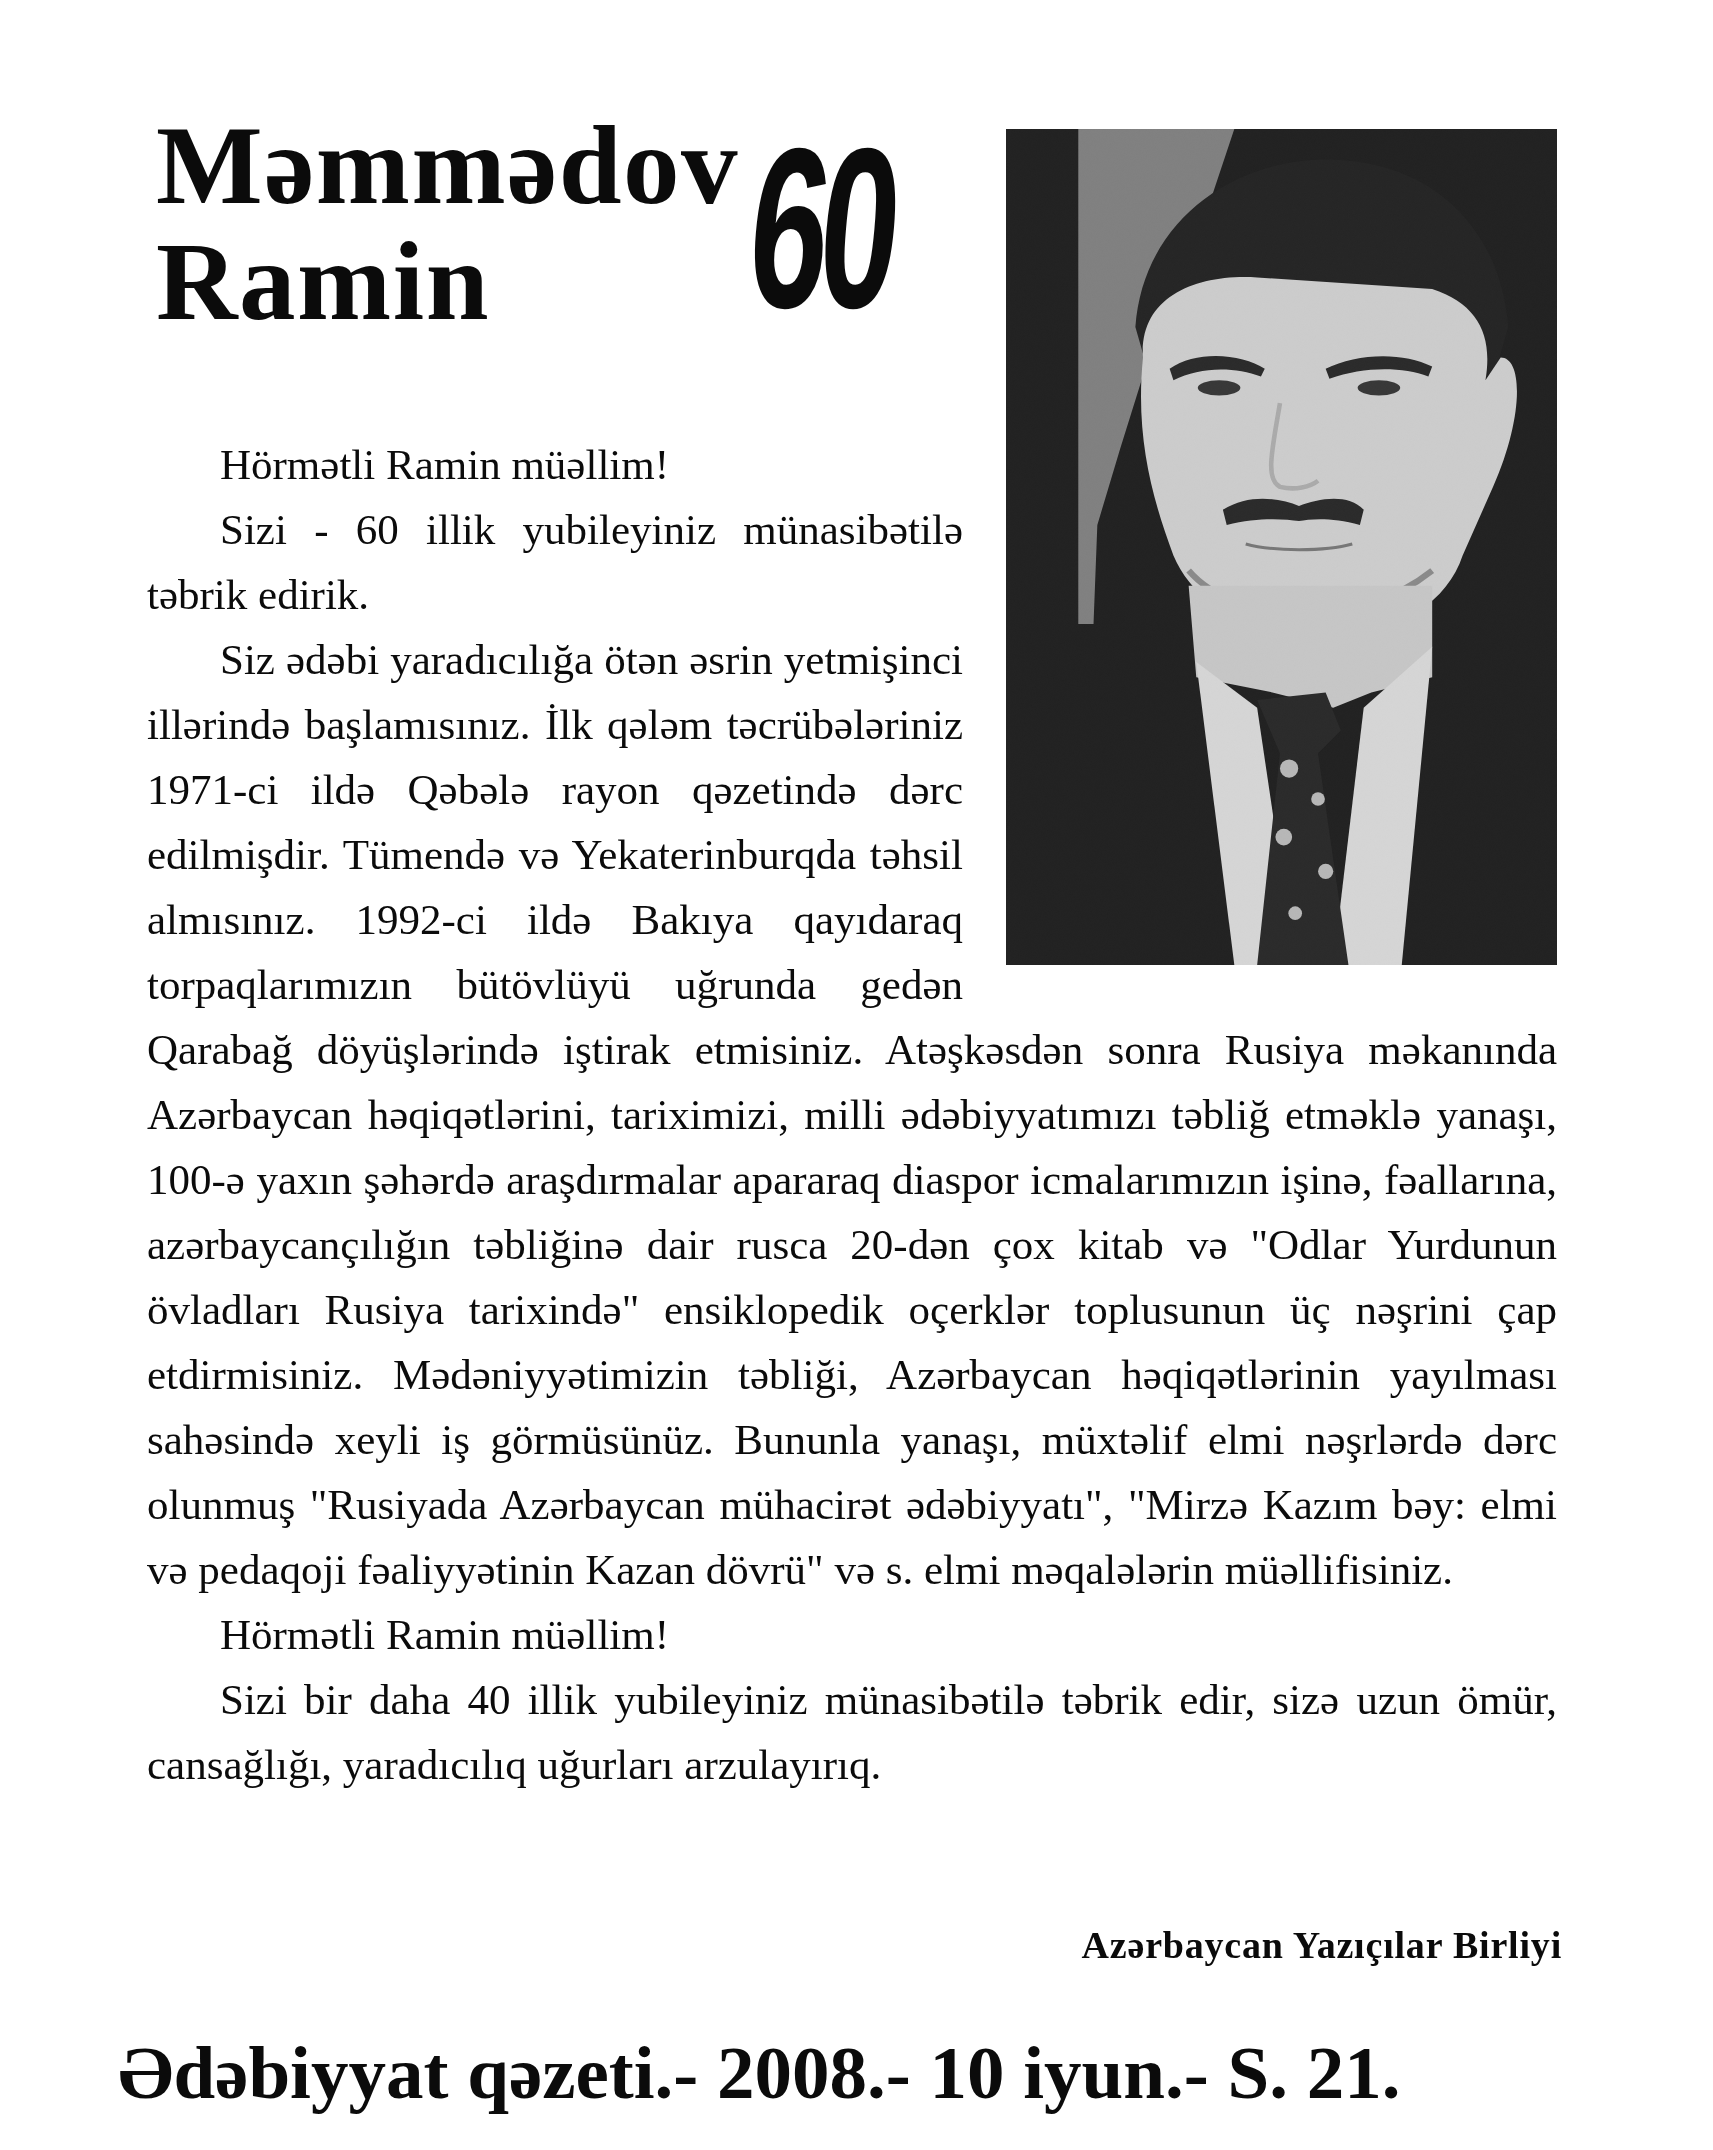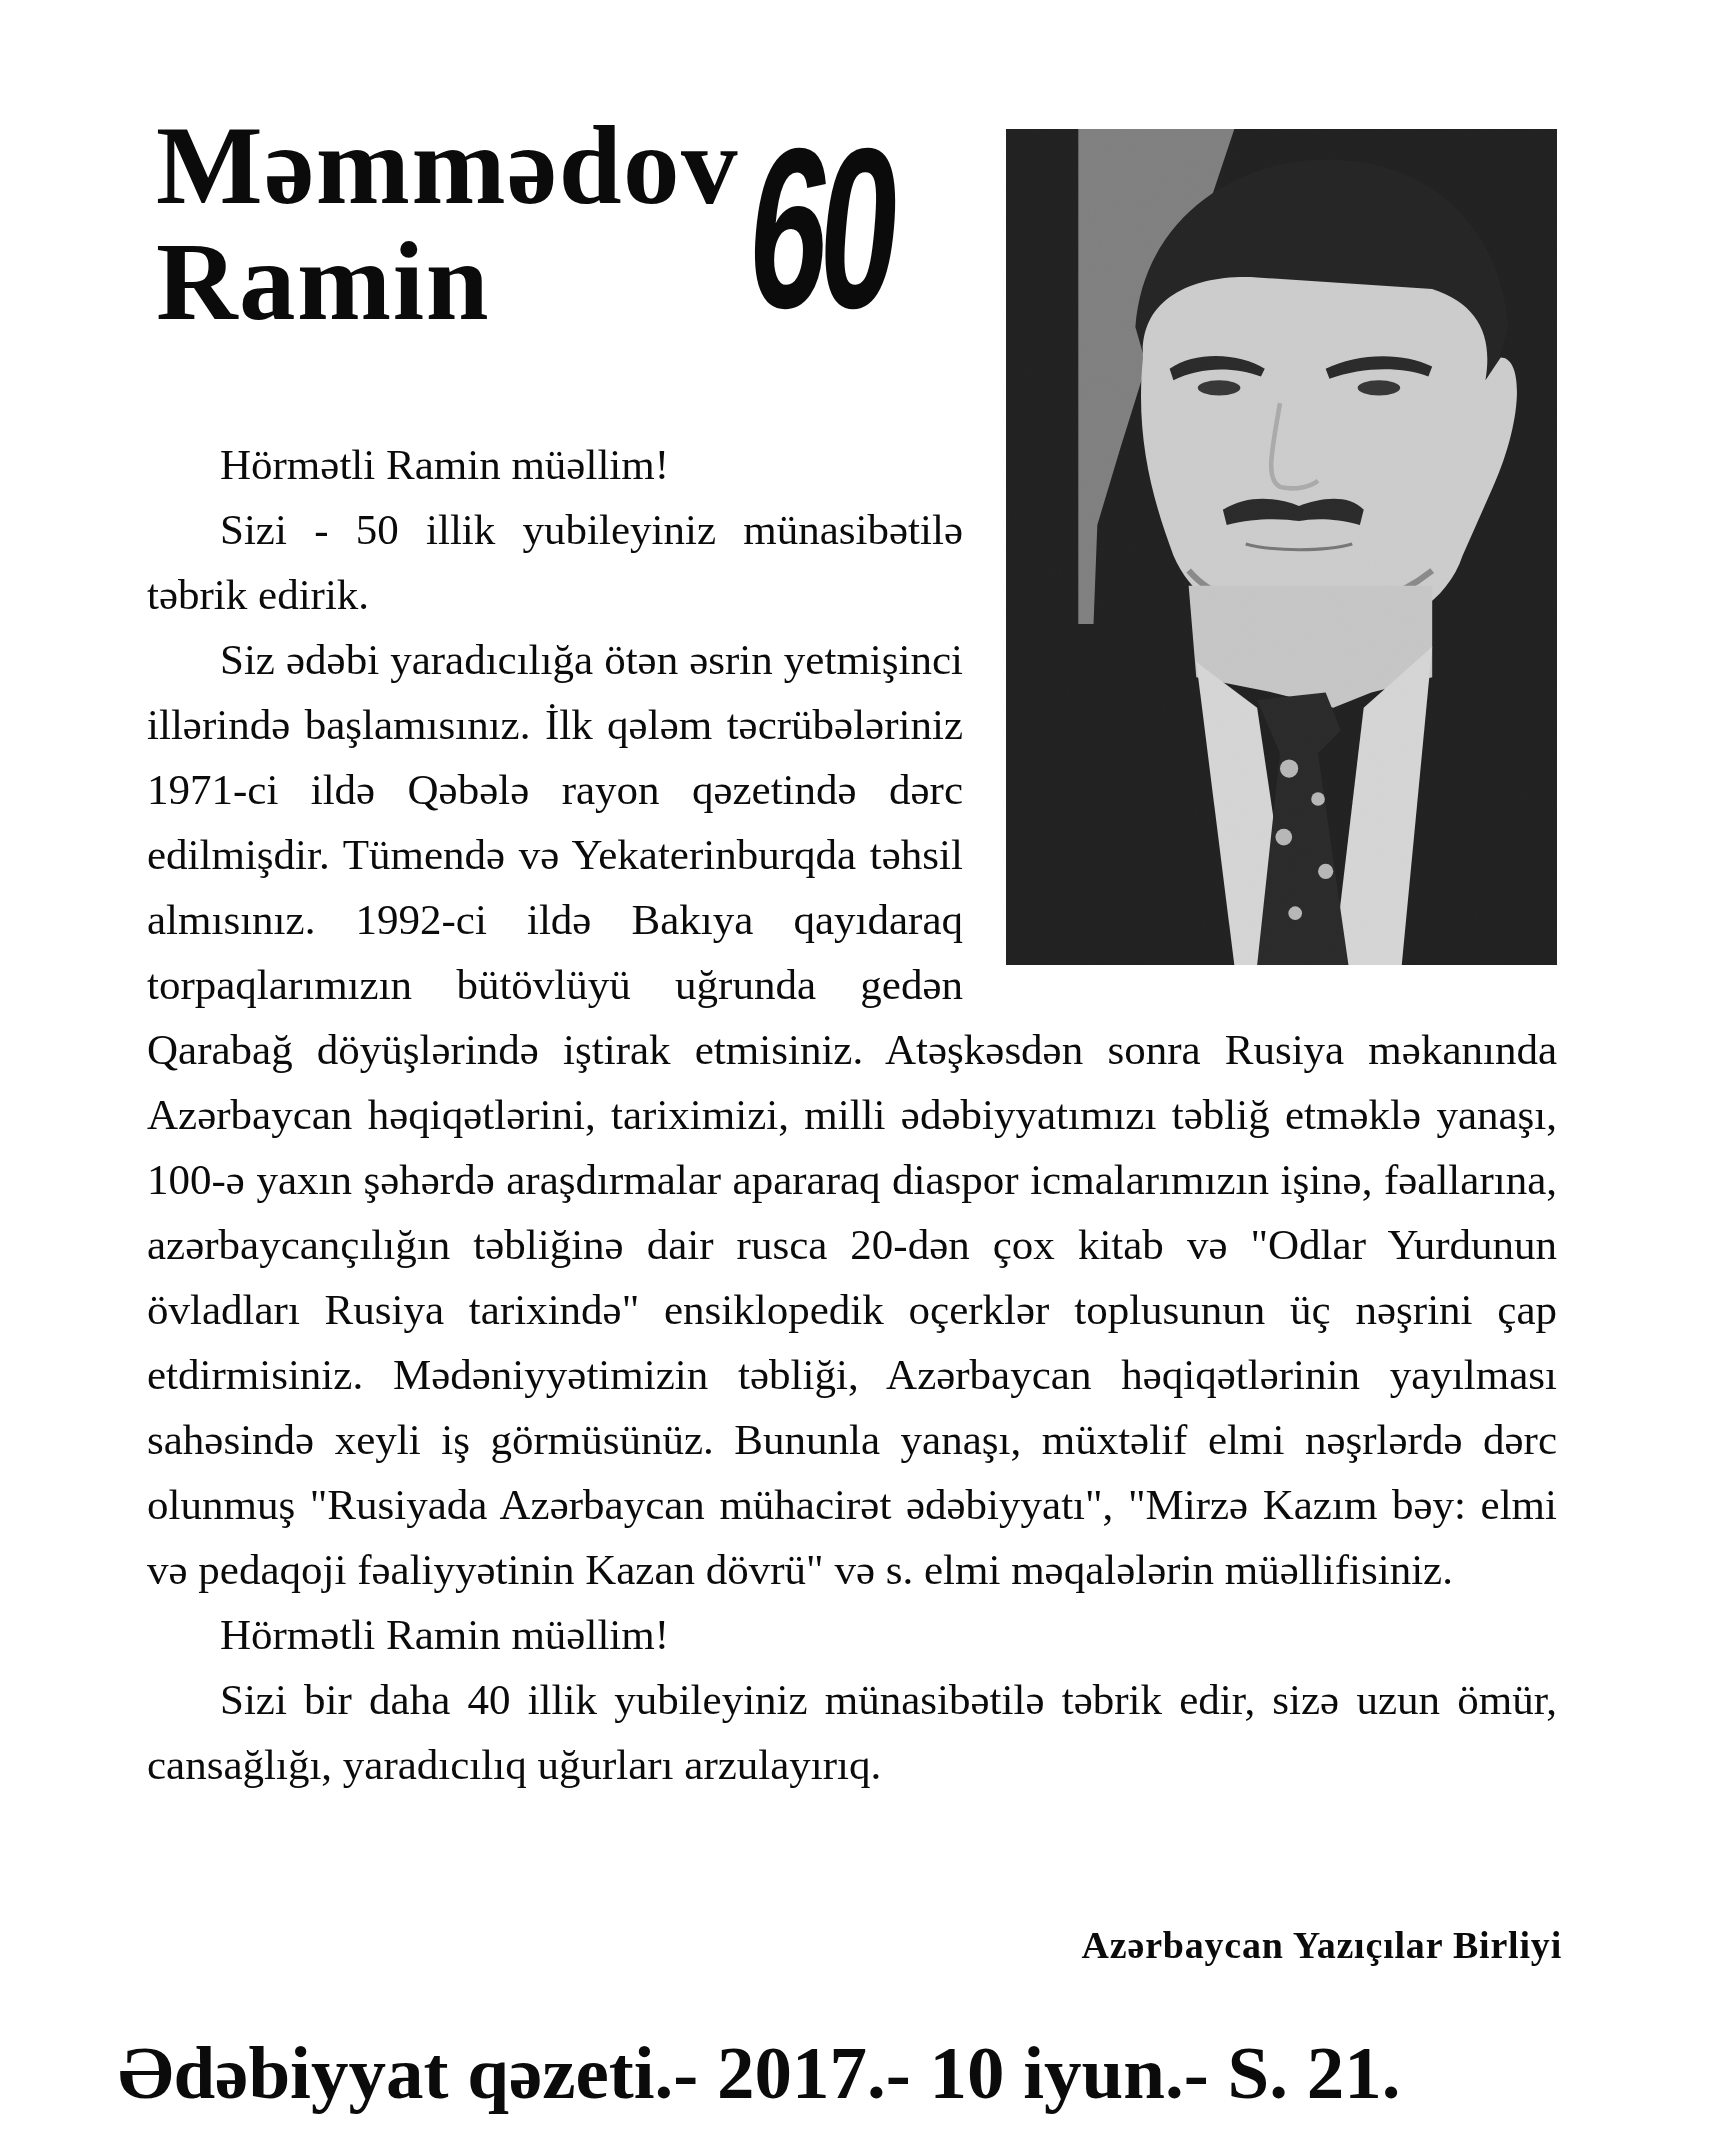--- a/index.html
+++ b/index.html
@@ -106,22 +106,22 @@
     <circle cx="365" cy="930" r="11" fill="#ccc"></circle>
     <circle cx="420" cy="975" r="10" fill="#ccc"></circle>
     <circle cx="380" cy="1030" r="9" fill="#ccc"></circle>
     <rect width="724" height="1098" fill="#808080" filter="url(#grain)" opacity="0.25"></rect>
   </svg>
 </div>
 
 <div class="body-text">
   <div class="float-spacer"></div>
   <p>Hörmətli Ramin müəllim!</p>
-  <p>Sizi - 50 illik yubileyiniz münasibətilə təbrik edirik.</p>
+  <p>Sizi - 60 illik yubileyiniz münasibətilə təbrik edirik.</p>
   <p>Siz ədəbi yaradıcılığa ötən əsrin yetmişinci illərində başlamısınız. İlk qələm təcrübələriniz 1971-ci ildə Qəbələ rayon qəzetində dərc edilmişdir. Tümendə və Yekaterinburqda təhsil almısınız. 1992-ci ildə Bakıya qayıdaraq torpaqlarımızın bütövlüyü uğrunda gedən Qarabağ döyüşlərində iştirak etmisiniz. Atəşkəsdən sonra Rusiya məkanında Azərbaycan həqiqətlərini, tariximizi, milli ədəbiyyatımızı təbliğ etməklə yanaşı, 100-ə yaxın şəhərdə araşdırmalar apararaq diaspor icmalarımızın işinə, fəallarına, azərbaycançılığın təbliğinə dair rusca 20-dən çox kitab və "Odlar Yurdunun övladları Rusiya tarixində" ensiklopedik oçerklər toplusunun üç nəşrini çap etdirmisiniz. Mədəniyyətimizin təbliği, Azərbaycan həqiqətlərinin yayılması sahəsində xeyli iş görmüsünüz. Bununla yanaşı, müxtəlif elmi nəşrlərdə dərc olunmuş "Rusiyada Azərbaycan mühacirət ədəbiyyatı", "Mirzə Kazım bəy: elmi və pedaqoji fəaliyyətinin Kazan dövrü" və s. elmi məqalələrin müəllifisiniz.</p>
   <p>Hörmətli Ramin müəllim!</p>
   <p>Sizi bir daha 40 illik yubileyiniz münasibətilə təbrik edir, sizə uzun ömür, cansağlığı, yaradıcılıq uğurları arzulayırıq.</p>
 </div>
 
 <div class="signature">Azərbaycan Yazıçılar Birliyi</div>
 
-<div class="citation">Ədəbiyyat qəzeti.- 2017.- 10 iyun.- S. 21.</div>
+<div class="citation">Ədəbiyyat qəzeti.- 2008.- 10 iyun.- S. 21.</div>
 
 
 </body></html>

